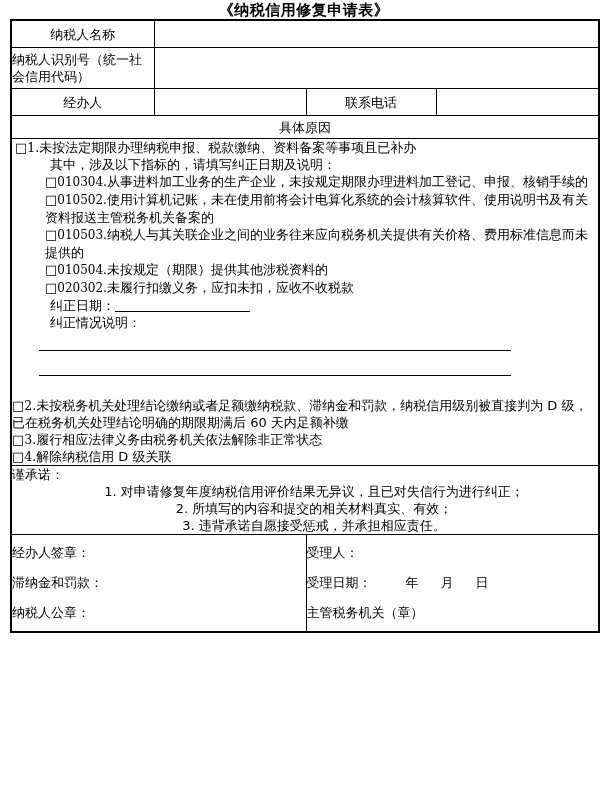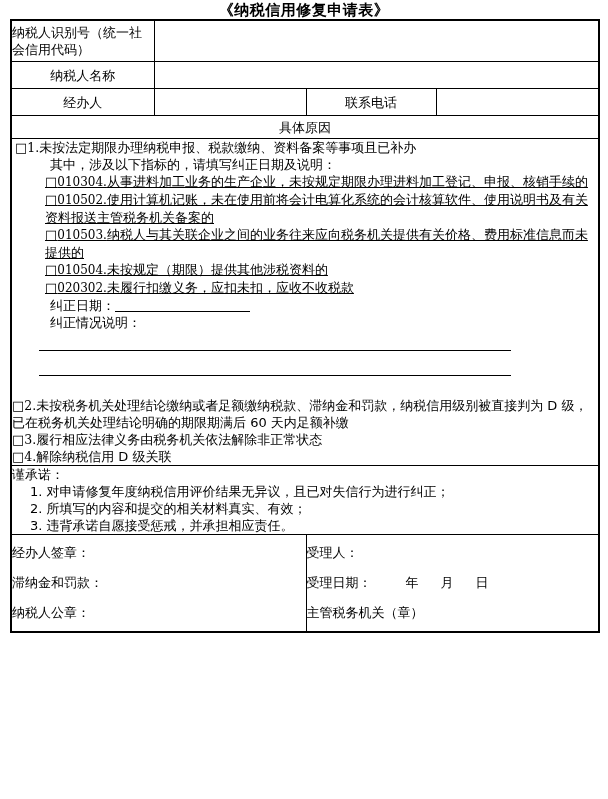--- a/index.html
+++ b/index.html
@@ -85,21 +85,20 @@
     text-align: left;
   }
   .r-line {
     white-space: nowrap;
   }
   .ind-1 { padding-left: 3px; }
   .ind-2 { padding-left: 22px; margin-left: 16px; }
   .hang-3 {
     padding-left: 33px;
     text-indent: 0;
-    text-decoration: underline;
   }
   .cbx {
     font-family: "DejaVu Sans", sans-serif;
     font-size: 13px;
   }
   .codenum {
     font-family: "DejaVu Serif", serif;
     font-size: 12px;
   }
   .num {
@@ -129,21 +128,21 @@
     text-indent: 0;
   }
 
   
   .promise {
     padding: 4px 6px 5px 8px;
     font-size: 13px;
     line-height: 19.5px;
   }
   .promise .p-head { padding-left: 0; }
-  .promise .p-item { padding-left: 18px; }
+  .promise .p-item { padding-left: 18px; text-align: center; }
 
   
   .sig {
     padding: 7px 6px 7px 10px;
     font-size: 13px;
     line-height: 17px;
     vertical-align: top;
   }
   .sig .s-line { padding: 6px 0 7px 0; }
   .dt-sp { display: inline-block; width: 34px; }
@@ -159,26 +158,26 @@
   <table class="form">
     <colgroup>
       <col style="width:143px">
       <col style="width:152px">
       <col style="width:130px">
       <col style="width:163px">
     </colgroup>
     <tbody>
 
       <tr>
+        <td class="lbl" style="height:26px;">纳税人名称</td>
+        <td class="blank-cell" colspan="3"></td>
+      </tr>
+
+      <tr>
         <td class="lbl lbl-2line" style="height:40px;">纳税人识别号（统一社会信用代码）</td>
-        <td class="blank-cell" colspan="3"></td>
-      </tr>
-
-      <tr>
-        <td class="lbl" style="height:26px;">纳税人名称</td>
         <td class="blank-cell" colspan="3"></td>
       </tr>
 
       <tr>
         <td class="lbl" style="height:26px;margin-top:21px;">经办人</td>
         <td class="blank-cell"></td>
         <td class="lbl">联系电话</td>
         <td class="blank-cell"></td>
       </tr>
 

